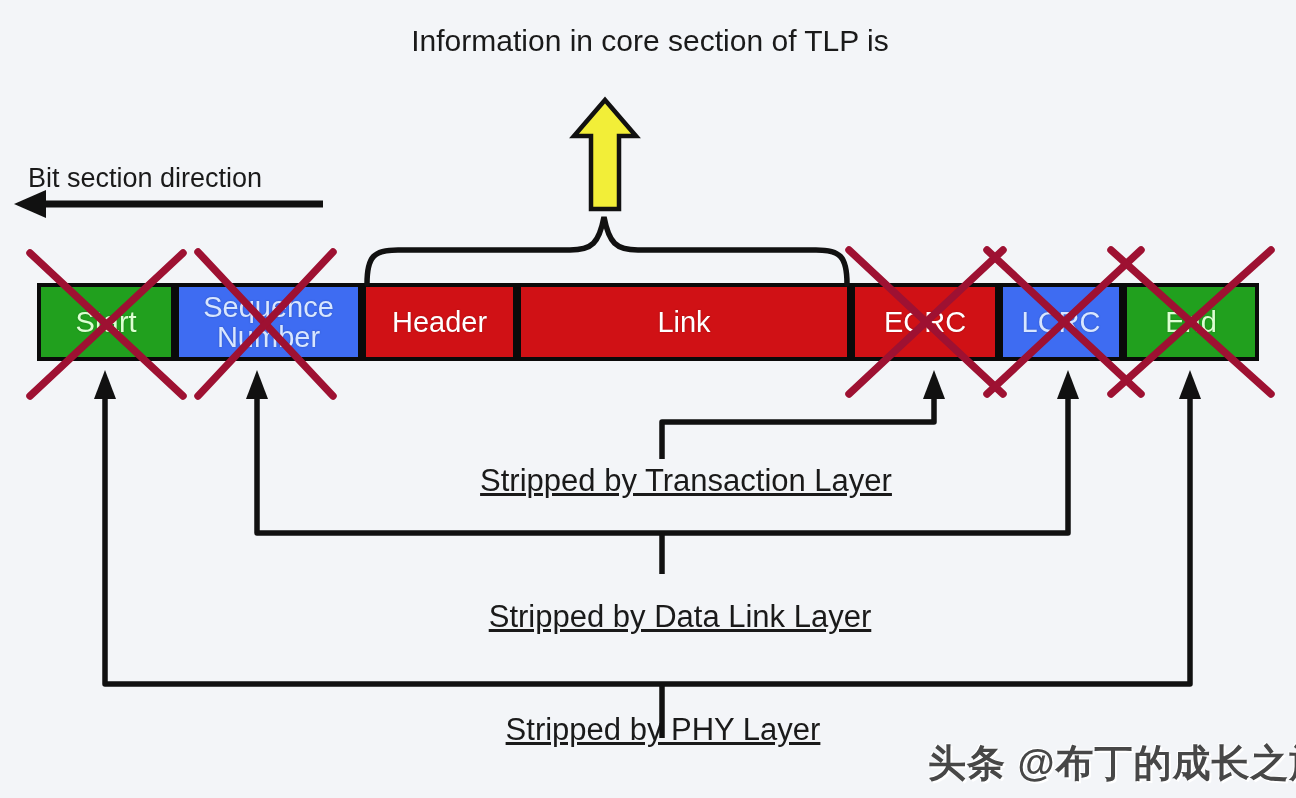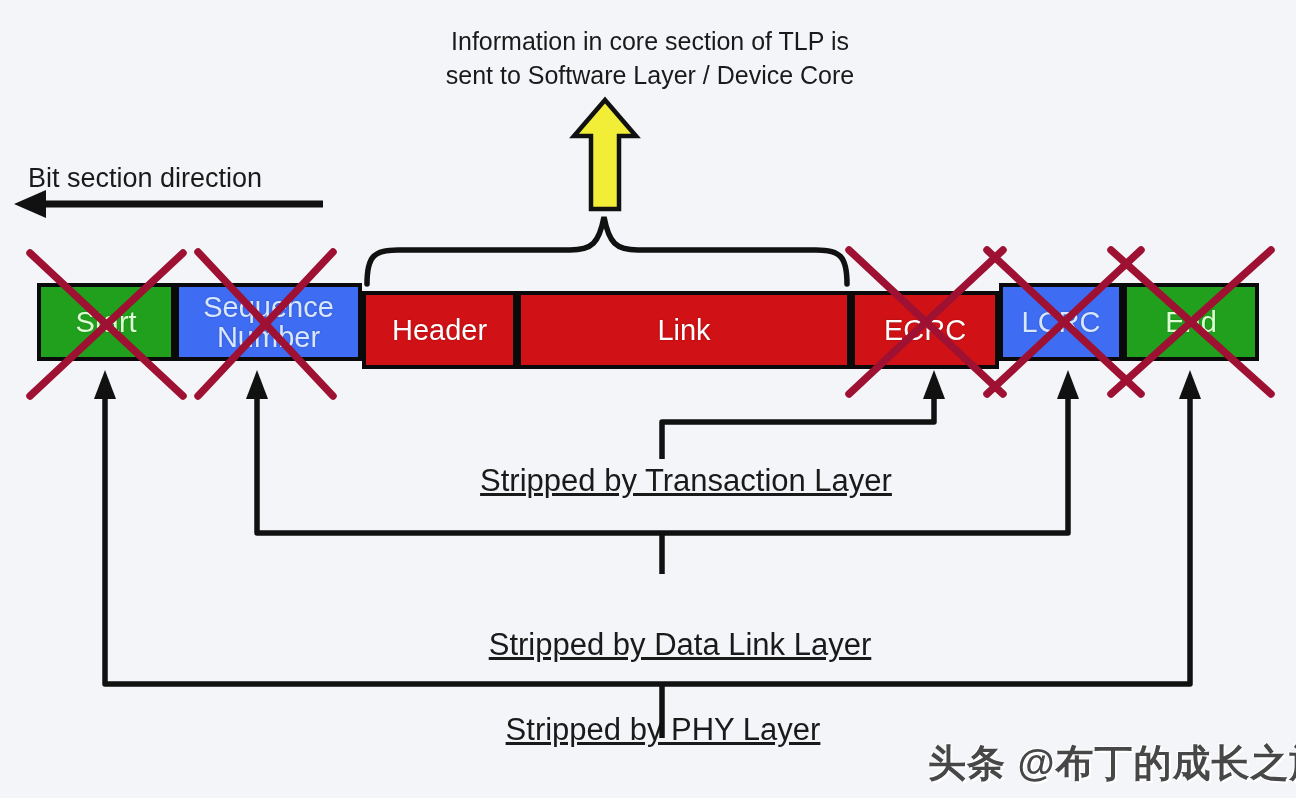--- a/index.html
+++ b/index.html
@@ -12,21 +12,21 @@
     width: 1296px;
     height: 798px;
     background: var(--c-background);
     overflow: hidden;
     color: var(--c-text);
   }
   .top-info {
     position: absolute;
     left: 320px; top: 24px; width: 660px;
     text-align: center;
-    font-size: 25px;
+    font-size: 30px;
     line-height: 34px;
     color: var(--c-text);
   }
   .bit-receive {
     position: absolute;
     left: 28px; top: 163px;
     font-size: 27px;
     color: var(--c-text);
   }
   svg.overlay {
@@ -45,38 +45,38 @@
     display: flex;
     align-items: center;
     justify-content: center;
     text-align: center;
     font-size: 29px;
     line-height: 30px;
     text-shadow: 0 0 2px rgba(0,0,0,0.25);
   }
   .box-green { background: var(--c-green); color: var(--c-green_text); }
   .box-blue  { background: var(--c-blue);  color: var(--c-blue_text); }
-  .box-red   { background: var(--c-red);   color: var(--c-red_text); margin-top: 8px; }
+  .box-red   { background: var(--c-red);   color: var(--c-red_text); }
   .f-start  { left: 37px;   width: 138px; }
   .f-seq    { left: 175px;  width: 187px; }
   .f-header { left: 362px;  width: 155px; }
   .f-data   { left: 517px;  width: 334px; }
   .f-ecrc   { left: 851px;  width: 148px; }
   .f-lcrc   { left: 999px;  width: 124px; }
   .f-end    { left: 1123px; width: 136px; }
   .strip-label {
     position: absolute;
     text-align: center;
     font-size: 31px;
     color: var(--c-text);
     width: 560px;
     text-decoration: underline;
   }
   .lbl-transaction { left: 406px; top: 463px; }
-  .lbl-datalink    { left: 400px; top: 627px; }
+  .lbl-datalink    { left: 400px; top: 599px; }
   .lbl-phy         { left: 383px; top: 712px; }
   .watermark {
     position: absolute;
     left: 928px; top: 738px;
     width: 360px;
     font-size: 38px;
     font-weight: bold;
     letter-spacing: 1px;
     color: var(--c-watermark);
     text-shadow: 2px 2px 0 #ffffff, -1px -1px 0 #ffffff;
@@ -87,21 +87,20 @@
   .cross line { stroke: var(--c-cross); stroke-width: 7.5; stroke-linecap: round; }
   .yellow-arrow { fill: var(--c-yellow); stroke: var(--c-line); stroke-width: 4.5; }
 </style>
 </head>
 <body>
 
 <div class="stage" style="--c-background: #f3f5f8; --c-green: #21a01e; --c-green_text: #dcffd2; --c-blue: #3e6cf2; --c-blue_text: #d8e6ff; --c-red: #d01115; --c-red_text: #ffffff; --c-cross: #9e1132; --c-yellow: #f2ee38; --c-line: #111111; --c-text: #1a1a1a; --c-watermark: #474747;">
 
   <div class="top-info">
     <div>Information in core section of TLP is</div>
-    <div>sent to Software Layer / Device Core</div>
   </div>
 
   <div class="bit-receive">Bit section direction</div>
 
   <div class="bar">
     <div class="pkt-box box-green f-start">
         <span>Start</span>
       </div>
     <div class="pkt-box box-blue  f-seq">
         <span>Sequence Number</span>

